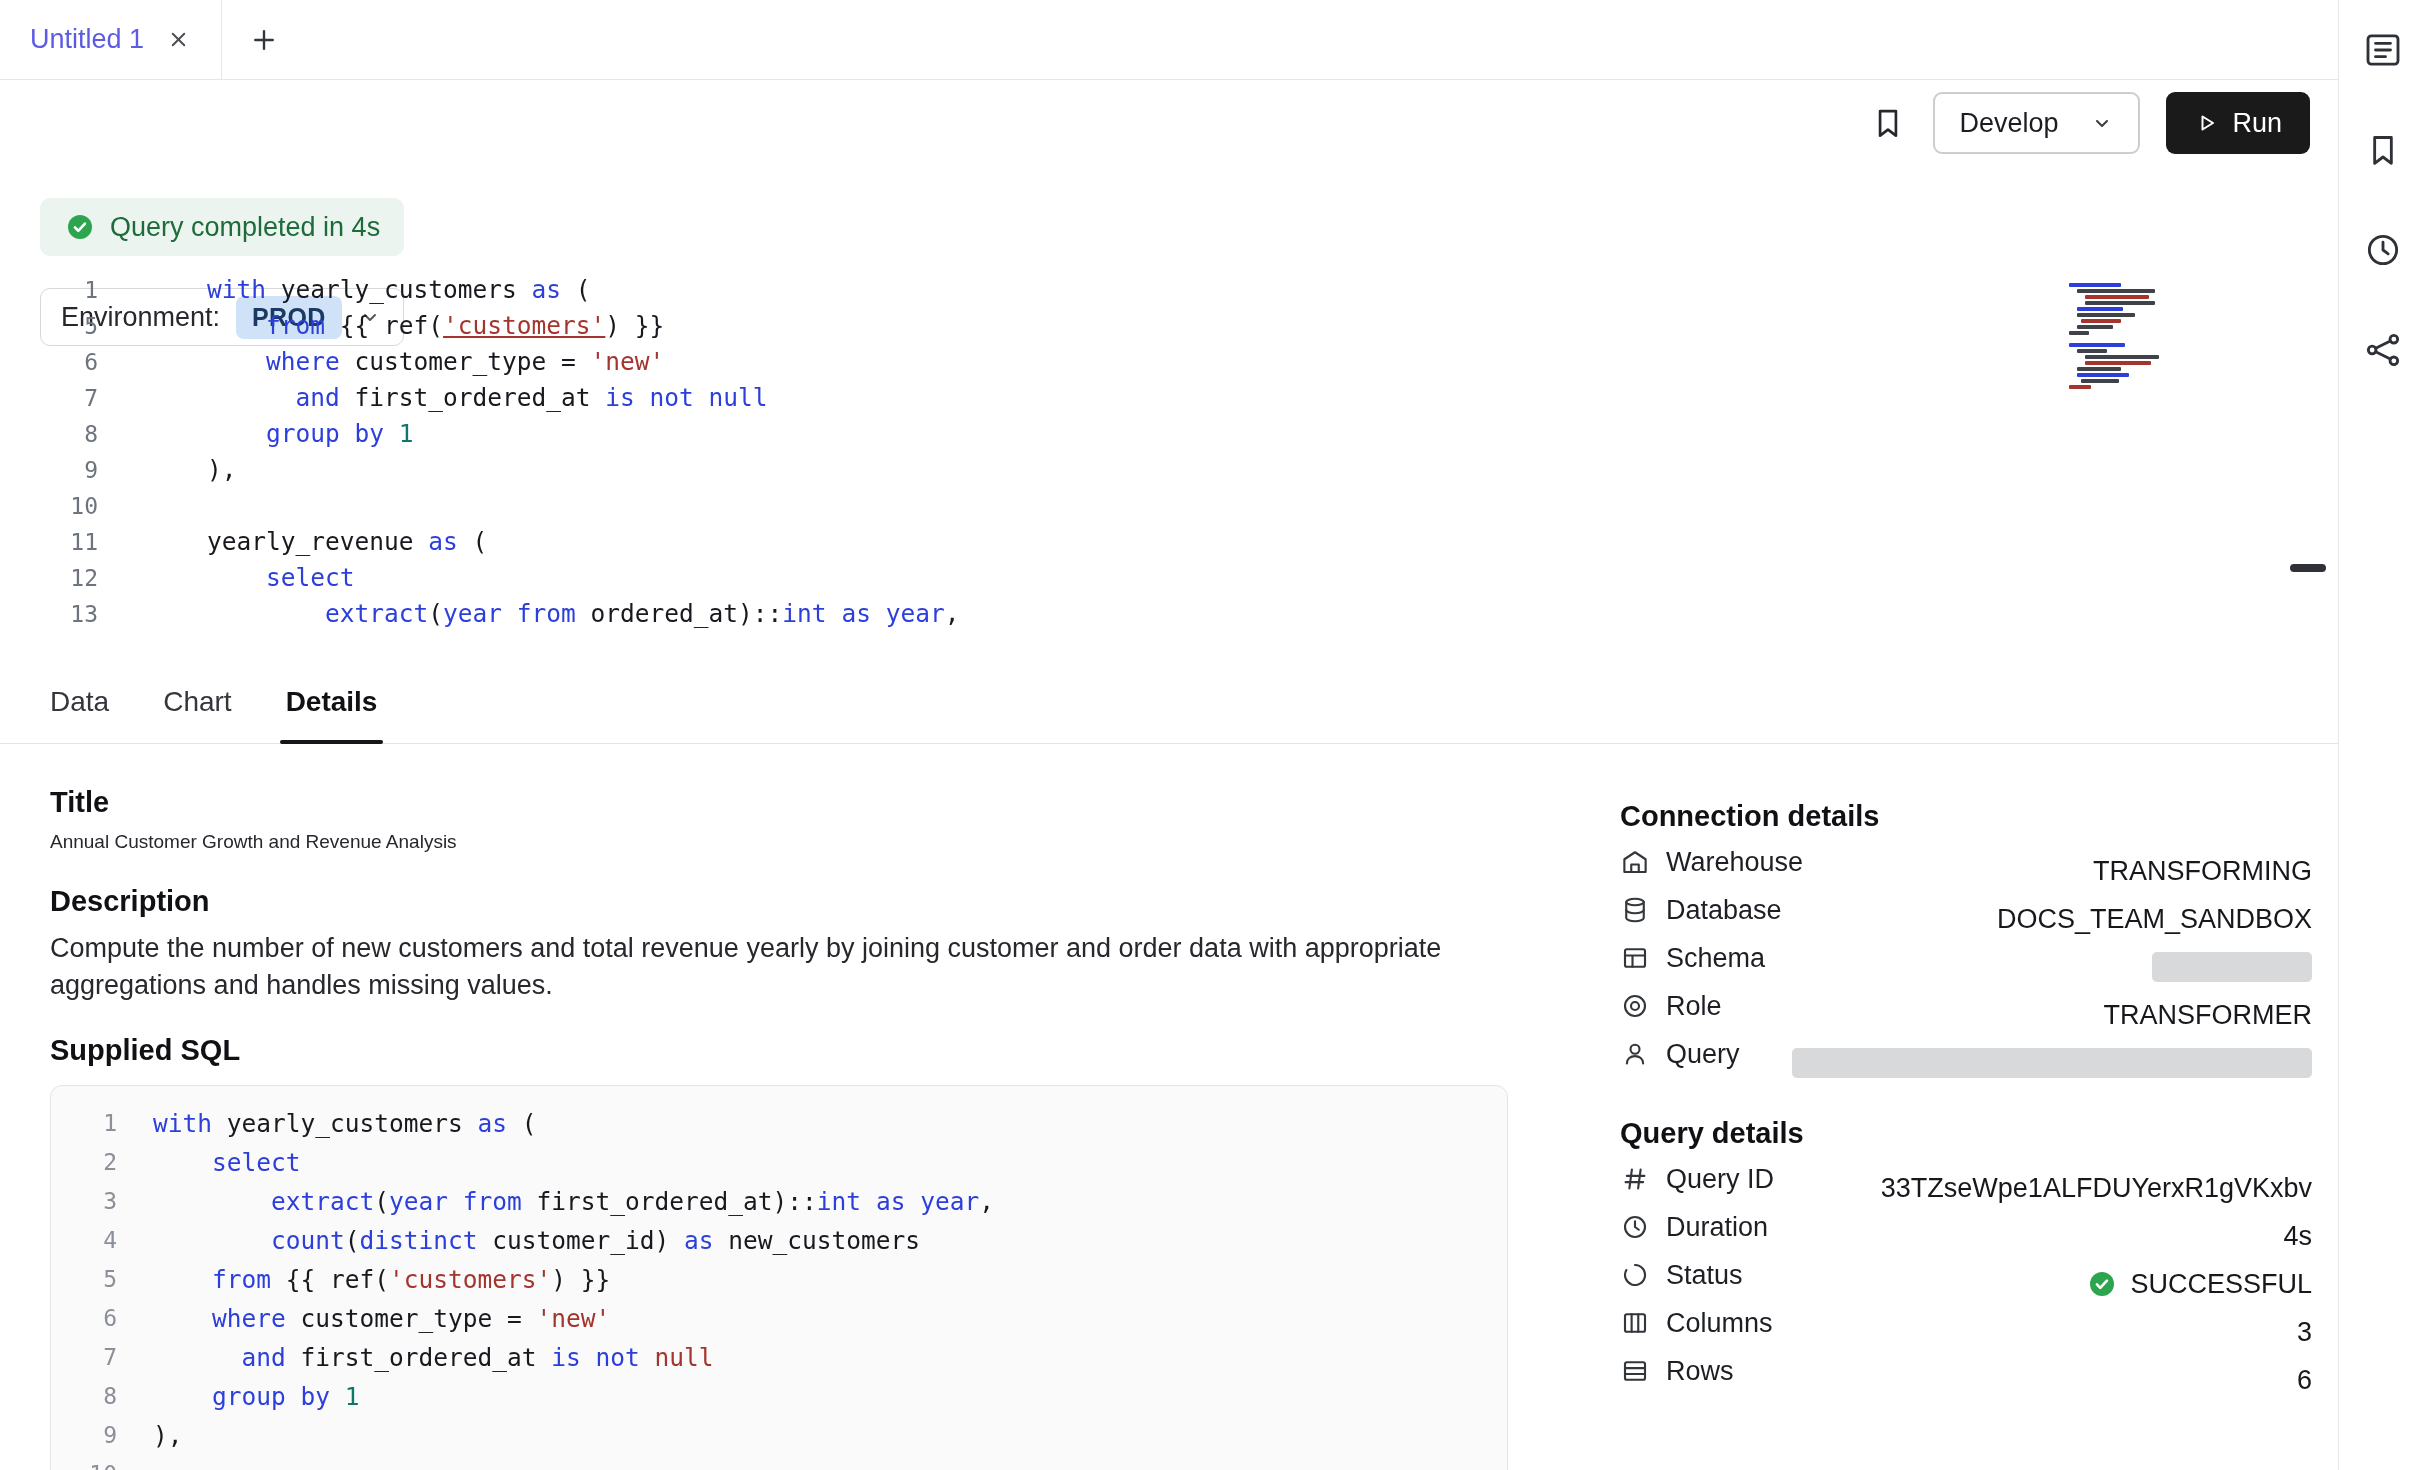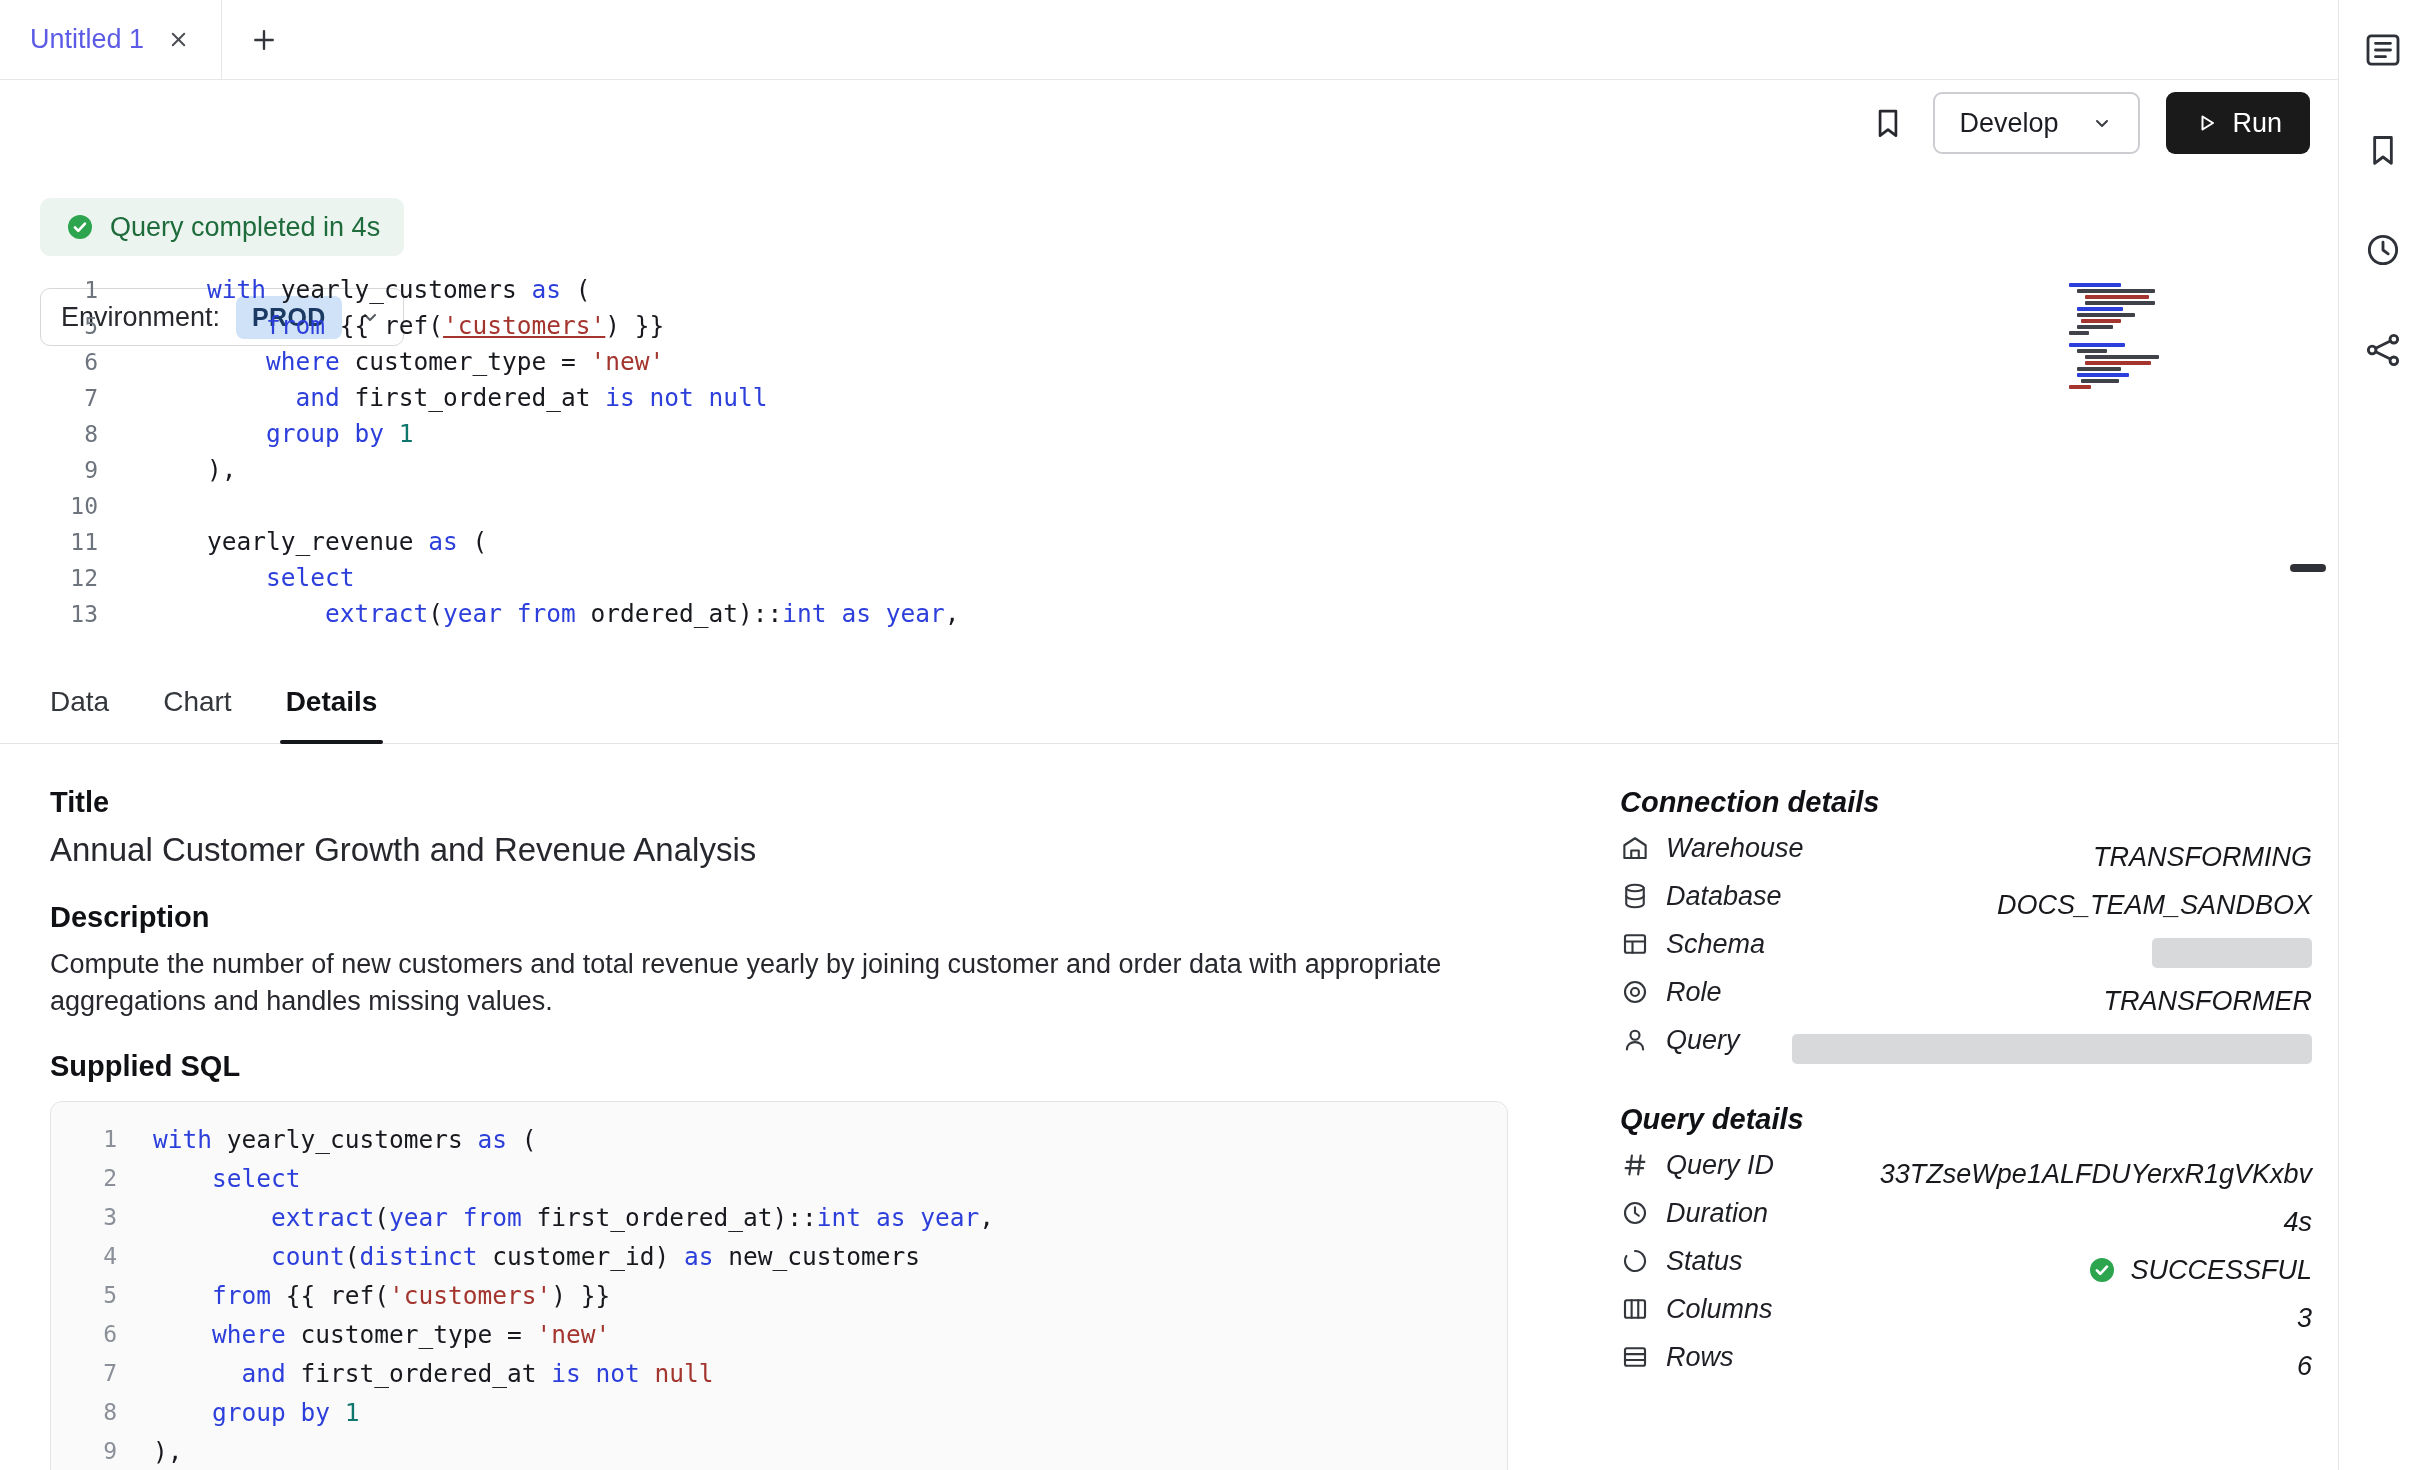--- a/index.html
+++ b/index.html
@@ -69,32 +69,32 @@
            gap:54px; padding-left:50px; }
   .rtab { position:relative; display:flex; align-items:center; font-size:28px; color:#33363b; cursor:pointer; }
   .rtab.active { font-weight:700; color:#101114; }
   .rtab.active::after { content:""; position:absolute; left:-6px; right:-6px; bottom:-1px;
                         height:4px; background:#15161a; border-radius:2px; }
 
   
   .details { position:absolute; top:728px; left:0; width:100%; height:742px; }
   .section-h { font-size:29px; font-weight:700; color:#101114; }
   .left-col { position:absolute; left:50px; top:58px; width:1490px; }
-  .title-value { margin-top:12px; font-size:33px; color:#26282d; }
+  .title-value { margin-top:12px; font-size:19px; color:#26282d; }
   .desc-h { margin-top:32px; }
   .desc-text { margin-top:12px; font-size:27px; line-height:37px; color:#26282d; width:1440px; }
   .sql-h { margin-top:30px; }
   .sql-block { margin-top:18px; width:1458px; border:1px solid #e3e4e6; border-radius:12px;
                background:#fafafa; padding:18px 0 24px; font-family:"DejaVu Sans Mono",monospace;
                font-size:24.5px; }
   .sql-block .code-row { display:flex; height:39px; line-height:39px; }
   .sql-block .gutter { flex:0 0 66px; text-align:right; color:#8a8f98; font-size:23px; }
   .sql-block .code { padding-left:36px; white-space:pre; color:var(--tk-t,#17191e); }
 
-  .right-col { position:absolute; left:1620px; top:58px; width:692px;font-style:italic; }
+  .right-col { position:absolute; left:1620px; top:72px; width:692px; }
   .rows { margin-top:14px; }
   .detail-row { display:flex; height:48px; font-size:27px; }
   .row-icon { color:#33363b; } .row-icon svg { width:30px; height:30px; }
   .row-label { margin-left:16px; color:#1d1f24; }
   .row-value { margin-left:auto; display:flex; align-items:center; gap:12px; color:#17181c; }
   .redact { display:inline-block; height:30px; border-radius:5px; background:var(--redact,#d8d9db); }
   .qd-h { margin-top:30px; }
 </style>
 </head>
 <body>

